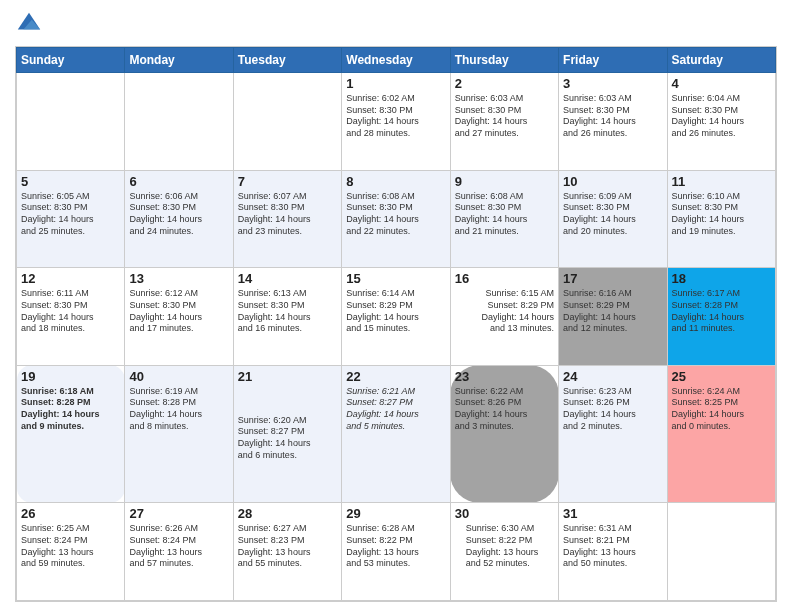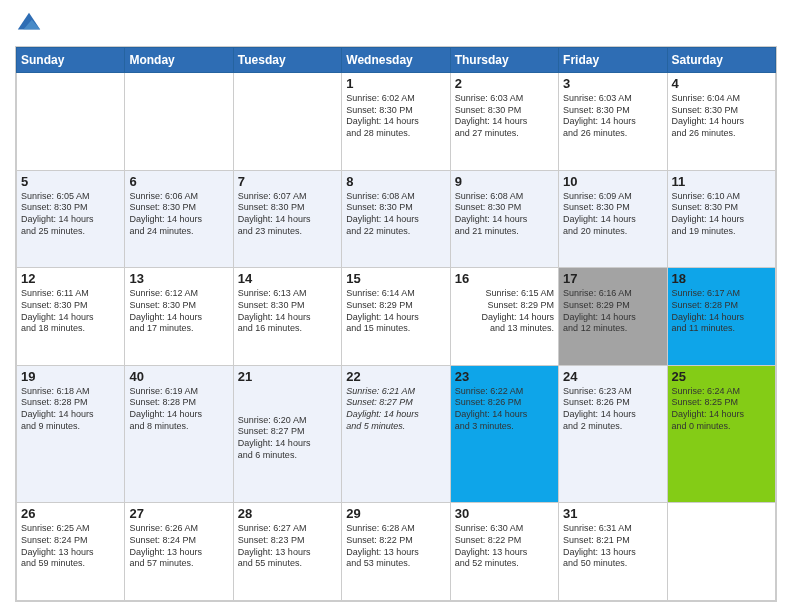--- a/index.html
+++ b/index.html
@@ -267,23 +267,23 @@
             </td>
             <td style="background-color: #0ea5e9;">
               <span class="day-number">18</span>
               <div class="day-info" style="white-space: pre-line;">Sunrise: 6:17 AM
 Sunset: 8:28 PM
 Daylight: 14 hours
 and 11 minutes.</div>
             </td>
           </tr>
           <tr>
-            <td style="background-color: rgb(238, 242, 250);">
+            <td style="background-color: rgb(238, 242, 250); border-radius: 15px;">
               <span class="day-number">19</span>
-              <div class="day-info" style="white-space: pre-line;">Sunrise: 6:18 AM
+              <div class="day-info" style="white-space: pre-line; font-weight: bold;">Sunrise: 6:18 AM
 Sunset: 8:28 PM
 Daylight: 14 hours
 and 9 minutes.</div>
             </td>
             <td style="background-color: rgb(238, 242, 250);">
               <span class="day-number">40</span>
               <div class="day-info" style="white-space: pre-line;">Sunrise: 6:19 AM
 Sunset: 8:28 PM
 Daylight: 14 hours
 and 8 minutes.</div>
@@ -295,35 +295,35 @@
 Daylight: 14 hours
 and 6 minutes.</div>
             </td>
             <td style="background-color: rgb(238, 242, 250);">
               <span class="day-number">22</span>
               <div class="day-info" style="white-space: pre-line; font-style: italic;">Sunrise: 6:21 AM
 Sunset: 8:27 PM
 Daylight: 14 hours
 and 5 minutes.</div>
             </td>
-            <td style="background-color: #0ea5e9;">
+            <td style="background-color: #a3a3a3; border-radius: 30px;">
               <span class="day-number">23</span>
               <div class="day-info" style="white-space: pre-line;">Sunrise: 6:22 AM
 Sunset: 8:26 PM
 Daylight: 14 hours
 and 3 minutes.</div>
             </td>
             <td style="background-color: rgb(238, 242, 250);">
               <span class="day-number">24</span>
               <div class="day-info" style="white-space: pre-line;">Sunrise: 6:23 AM
 Sunset: 8:26 PM
 Daylight: 14 hours
 and 2 minutes.</div>
             </td>
-            <td style="background-color: #84cc16;">
+            <td style="background-color: #fca5a5;">
               <span class="day-number">25</span>
               <div class="day-info" style="white-space: pre-line;">Sunrise: 6:24 AM
 Sunset: 8:25 PM
 Daylight: 14 hours
 and 0 minutes.</div>
             </td>
           </tr>
           <tr>
             <td style="background-color: rgb(255, 255, 255);">
               <span class="day-number">26</span>
@@ -348,21 +348,21 @@
             </td>
             <td style="background-color: rgb(255, 255, 255);">
               <span class="day-number">29</span>
               <div class="day-info" style="white-space: pre-line;">Sunrise: 6:28 AM
 Sunset: 8:22 PM
 Daylight: 13 hours
 and 53 minutes.</div>
             </td>
             <td style="background-color: rgb(255, 255, 255);">
               <span class="day-number">30</span>
-              <div class="day-info" style="white-space: pre-line;">Sunrise: 6:30 AM
+              <div class="day-info" style="white-space: pre-line; margin-left: 11px;">Sunrise: 6:30 AM
 Sunset: 8:22 PM
 Daylight: 13 hours
 and 52 minutes.</div>
             </td>
             <td style="background-color: rgb(255, 255, 255);">
               <span class="day-number">31</span>
               <div class="day-info" style="white-space: pre-line;">Sunrise: 6:31 AM
 Sunset: 8:21 PM
 Daylight: 13 hours
 and 50 minutes.</div>

